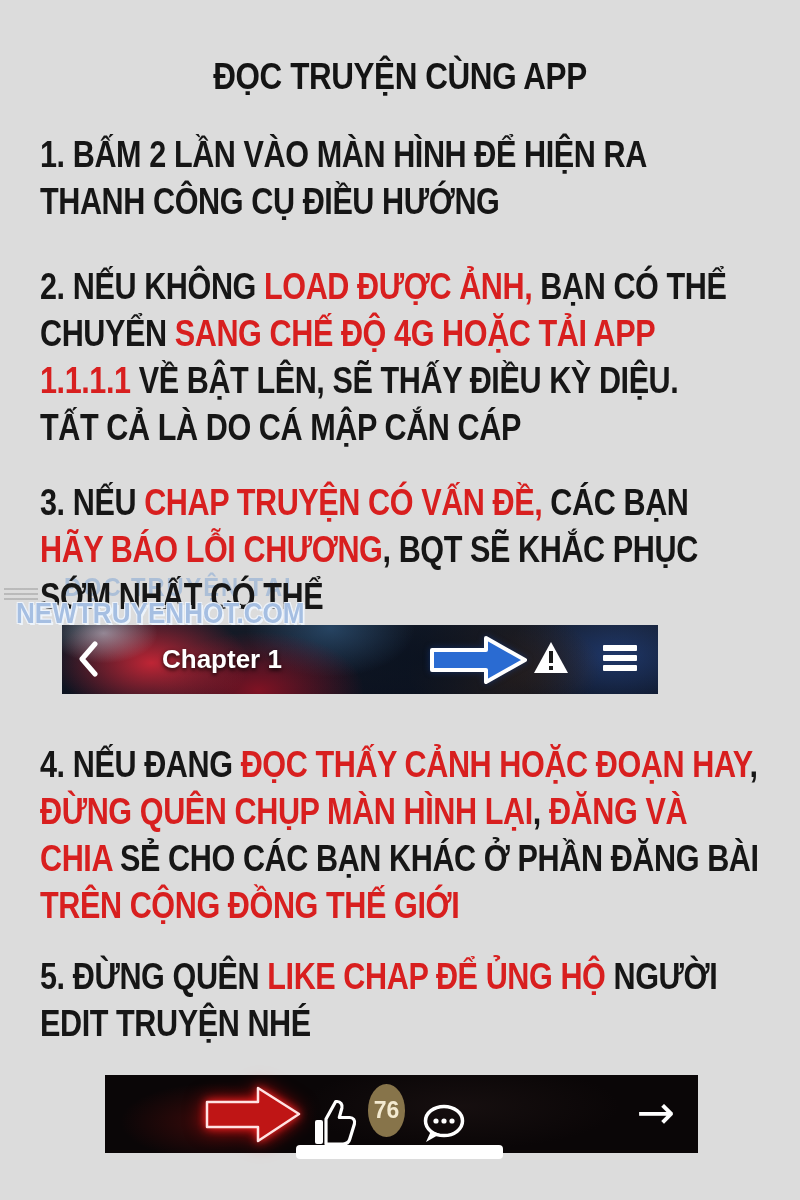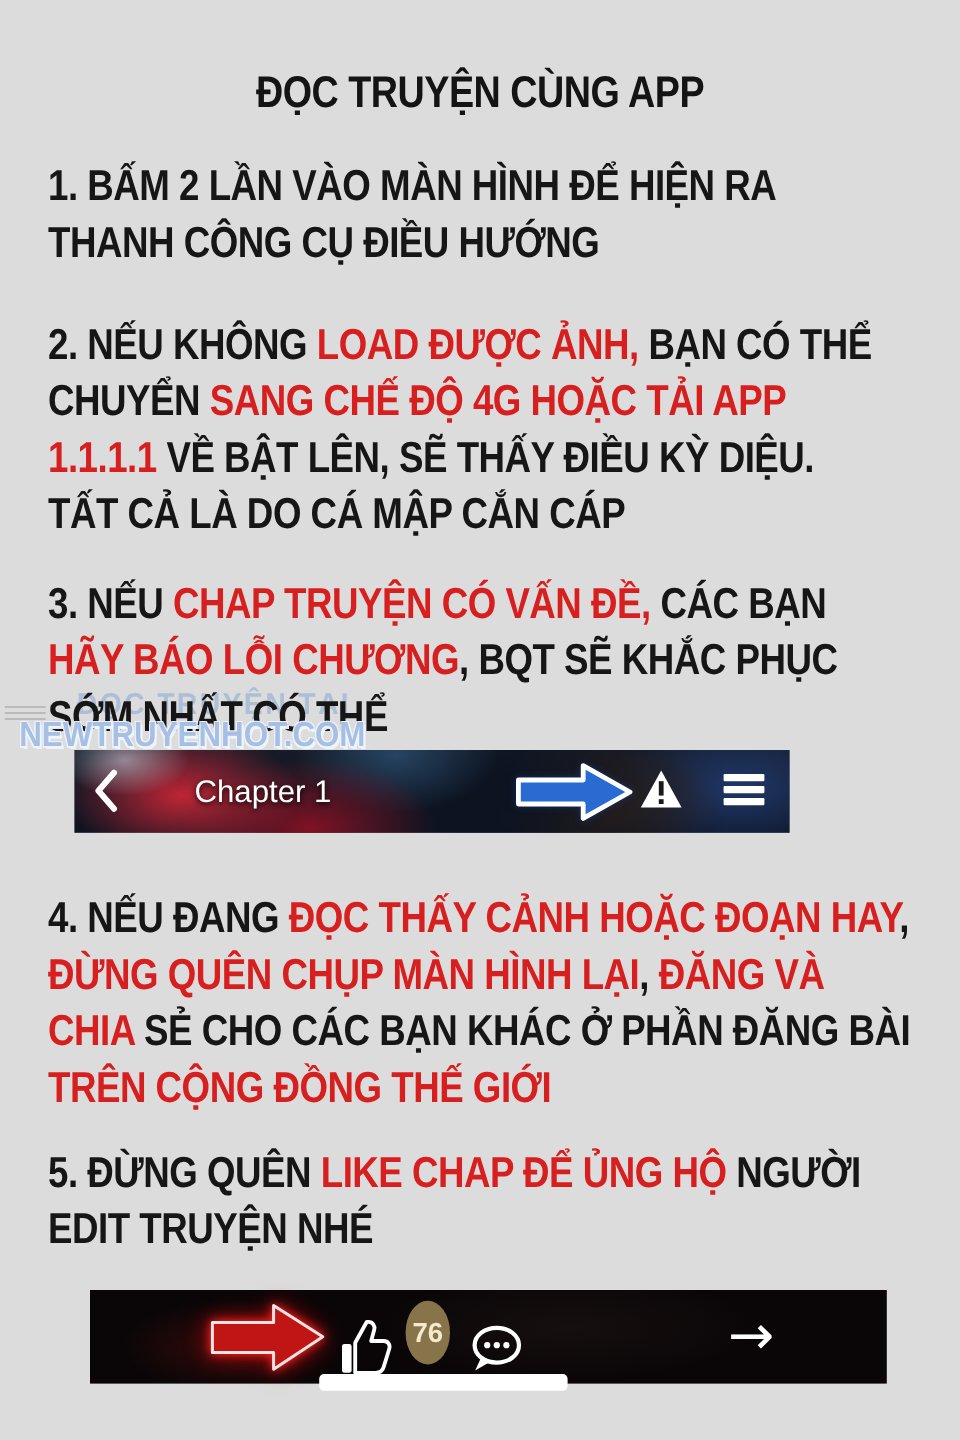--- a/index.html
+++ b/index.html
@@ -33,30 +33,30 @@
     background:
       radial-gradient(90px 50px at 7% 12%,rgba(215,222,236,.55),transparent 60%),
       radial-gradient(150px 85px at 15% 55%,rgba(200,38,54,.95),transparent 65%),
       radial-gradient(170px 95px at 33% 95%,rgba(148,18,36,.85),transparent 62%),
       radial-gradient(130px 75px at 45% 5%,rgba(45,82,118,.75),transparent 65%),
       radial-gradient(220px 95px at 62% 50%,rgba(10,18,32,.95),transparent 72%),
       radial-gradient(150px 85px at 74% 60%,rgba(62,40,26,.9),transparent 65%),
       radial-gradient(170px 95px at 93% 45%,rgba(38,72,142,.65),transparent 65%),
       linear-gradient(#151b27,#0d1320);}
   .navbar .chap{position:absolute;left:100px;top:0;height:56px;line-height:69px;
-      font-weight:400;font-size:26px;color:#fff;text-shadow:0 2px 4px rgba(0,0,0,.85);}
+      font-weight:700;font-size:26px;color:#fff;text-shadow:0 2px 4px rgba(0,0,0,.85);}
   .nav-back{position:absolute;left:16px;top:16px;width:22px;height:36px;}
   .nav-point{position:absolute;left:366px;top:9px;width:102px;height:52px;
       filter:drop-shadow(0 0 3px rgba(20,60,140,.6));}
   .nav-warn{position:absolute;left:470px;top:15px;width:38px;height:36px;}
   .nav-list{position:absolute;left:541px;top:20px;width:34px;height:30px;}
   .nav-list i{display:block;height:6px;margin-bottom:4px;background:#fff;border-radius:1px;}
 
   
-  .bbar{position:absolute;left:75px;top:1075px;width:664px;height:78px;z-index:3;
+  .bbar{position:absolute;left:105px;top:1075px;width:593px;height:78px;z-index:3;
     background:
       radial-gradient(130px 55px at 18% 60%,rgba(105,14,14,.5),transparent 70%),
       radial-gradient(220px 60px at 60% 40%,rgba(32,22,22,.55),transparent 72%),
       #0a0607;}
   .b-point{position:absolute;left:98px;top:8px;width:102px;height:64px;
       filter:drop-shadow(0 0 4px rgba(255,45,45,.95)) drop-shadow(0 0 9px rgba(255,0,0,.65));}
   .b-thumb{position:absolute;left:208px;top:24px;width:46px;height:47px;}
   .b-badge{position:absolute;left:263px;top:9px;width:37px;height:53px;background:#87744a;
       border-radius:19px/27px;text-align:center;line-height:53px;
       font-weight:700;font-size:23px;color:#f3ead0;}

